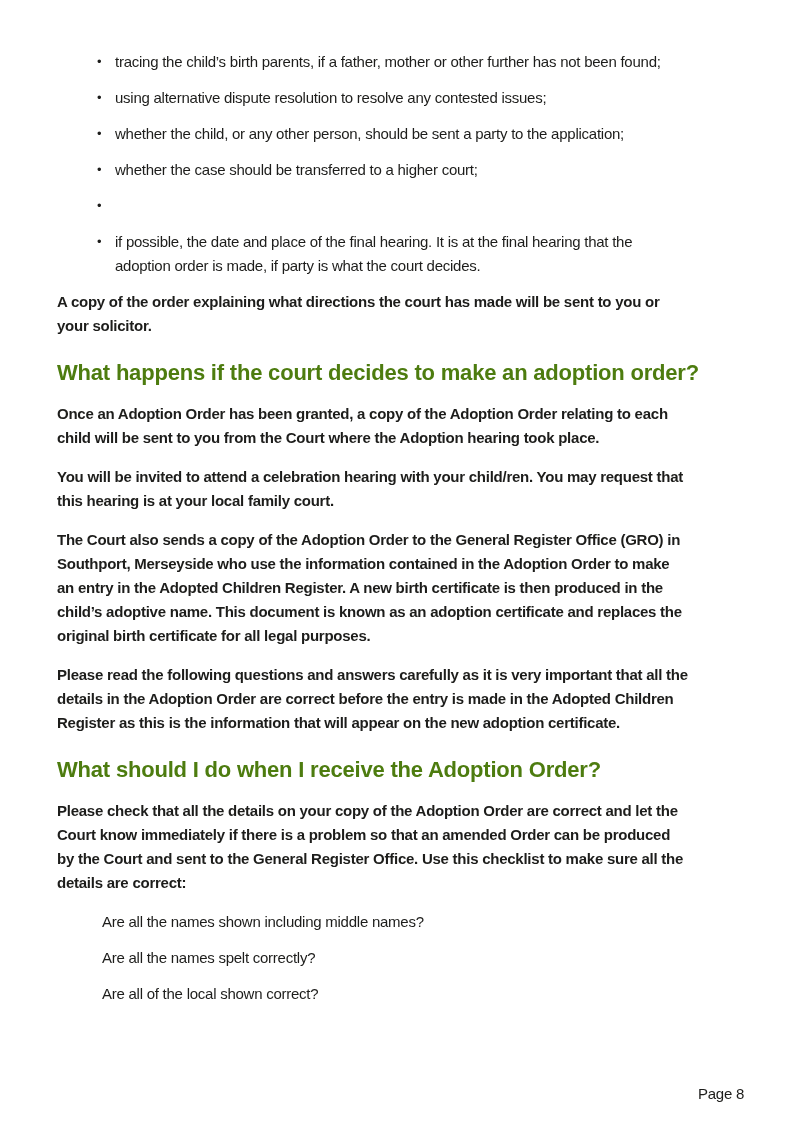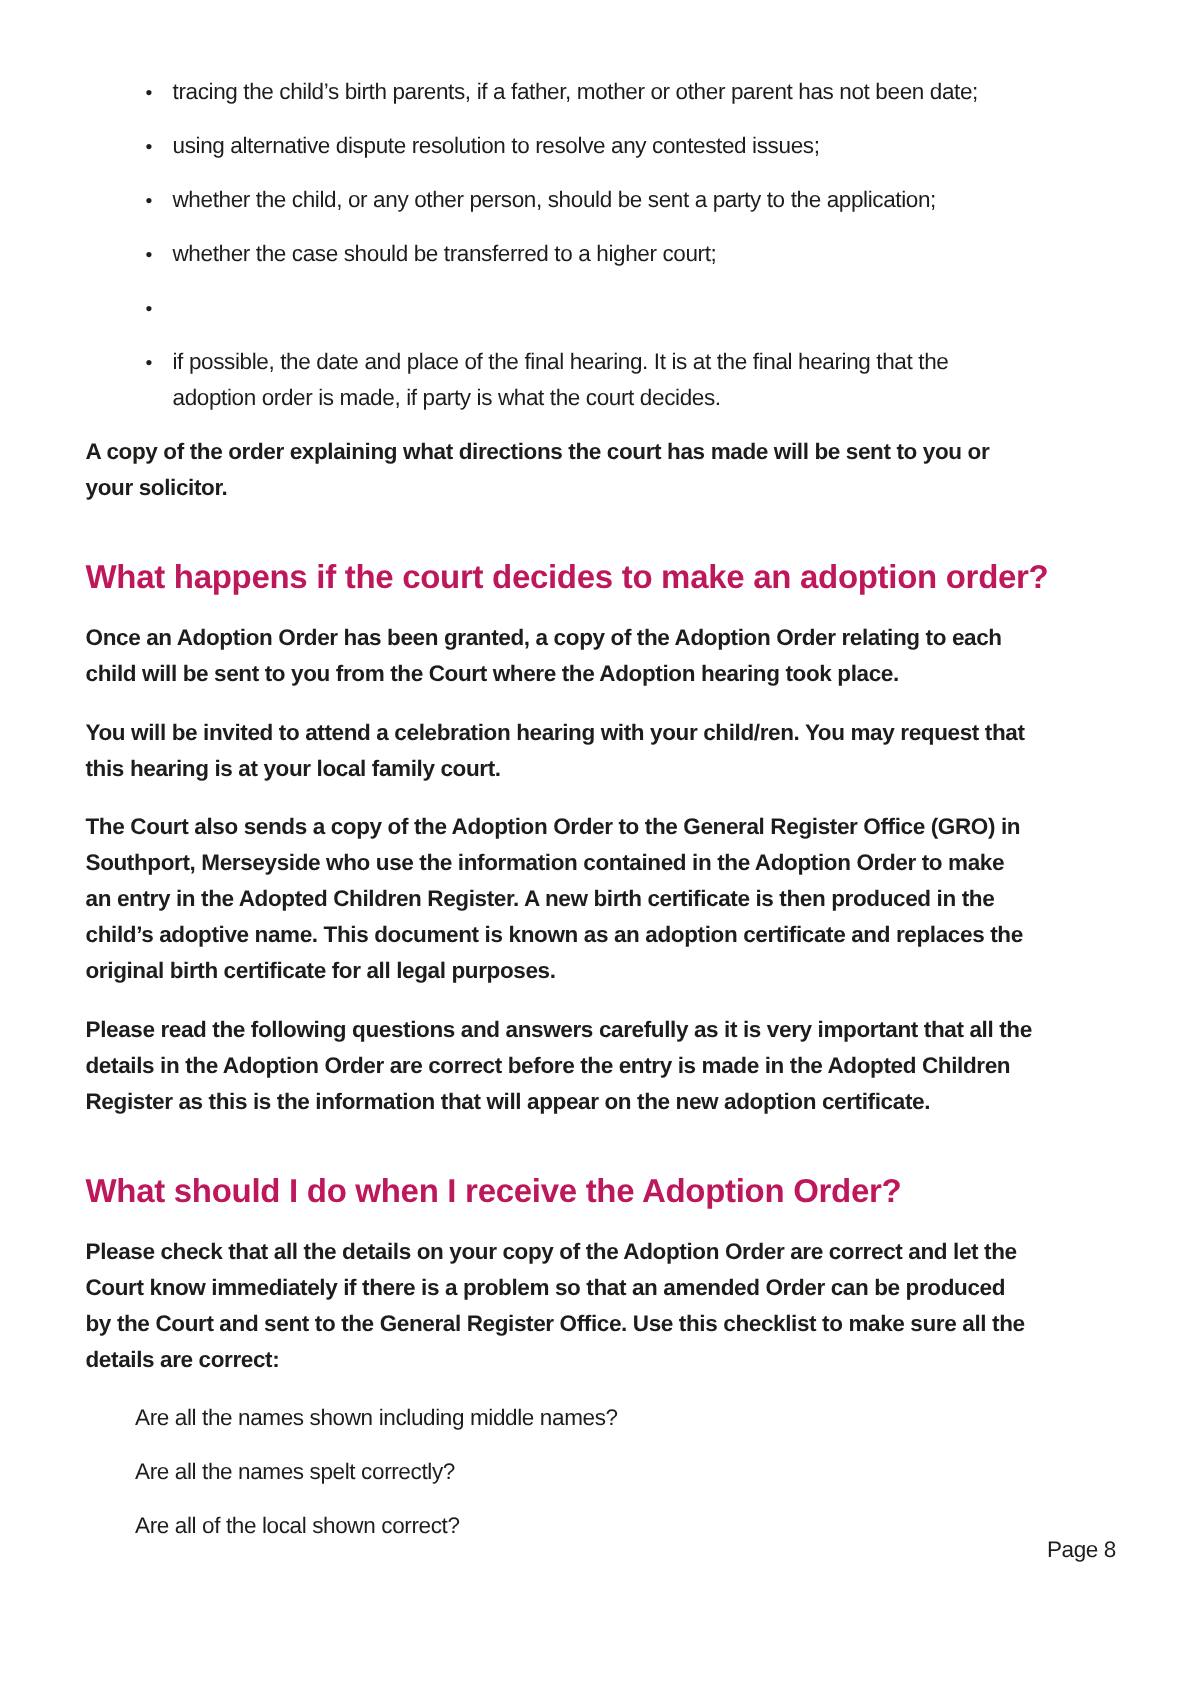--- a/index.html
+++ b/index.html
@@ -48,56 +48,56 @@
   }
   .para {
     margin: 0 0 15px 0;
     font-size: 15px;
     line-height: 24px;
     letter-spacing: -0.25px;
     white-space: pre-line;
     font-weight: bold;
   }
   .heading {
-    margin: 34px 0 16px 0;
+    margin: 22px 0 16px 0;
     font-size: 22px;
     line-height: 26px;
     font-weight: 700;
-    color: #be185d;
+    color: #4d7c0f;
     letter-spacing: -0.2px;
   }
   .checklist {
-    margin: 0;
+    margin: 12px;
     padding: 0;
   }
   .checklist-item {
     margin: 0 0 12px 33px;
     font-size: 15px;
     line-height: 24px;
     letter-spacing: -0.25px;
   }
   .page-number {
     position: absolute;
-    top: 1024px;
+    top: 1084px;
     right: 56px;
     font-size: 15px;
     line-height: 20px;
     letter-spacing: -0.25px;
     color: #1d1d1b;
   }
 </style>
 </head>
 <body>
 
 <div class="page">
 
   <ul class="bullets">
     <li class="bullet-item">
       <span class="bullet-dot">•</span>
-      <span class="bullet-text">tracing the child’s birth parents, if a father, mother or other parent has not been date;</span>
+      <span class="bullet-text">tracing the child’s birth parents, if a father, mother or other further has not been found;</span>
     </li>
     <li class="bullet-item">
       <span class="bullet-dot">•</span>
       <span class="bullet-text">using alternative dispute resolution to resolve any contested issues;</span>
     </li>
     <li class="bullet-item">
       <span class="bullet-dot">•</span>
       <span class="bullet-text">whether the child, or any other person, should be sent a party to the application;</span>
     </li>
     <li class="bullet-item">

